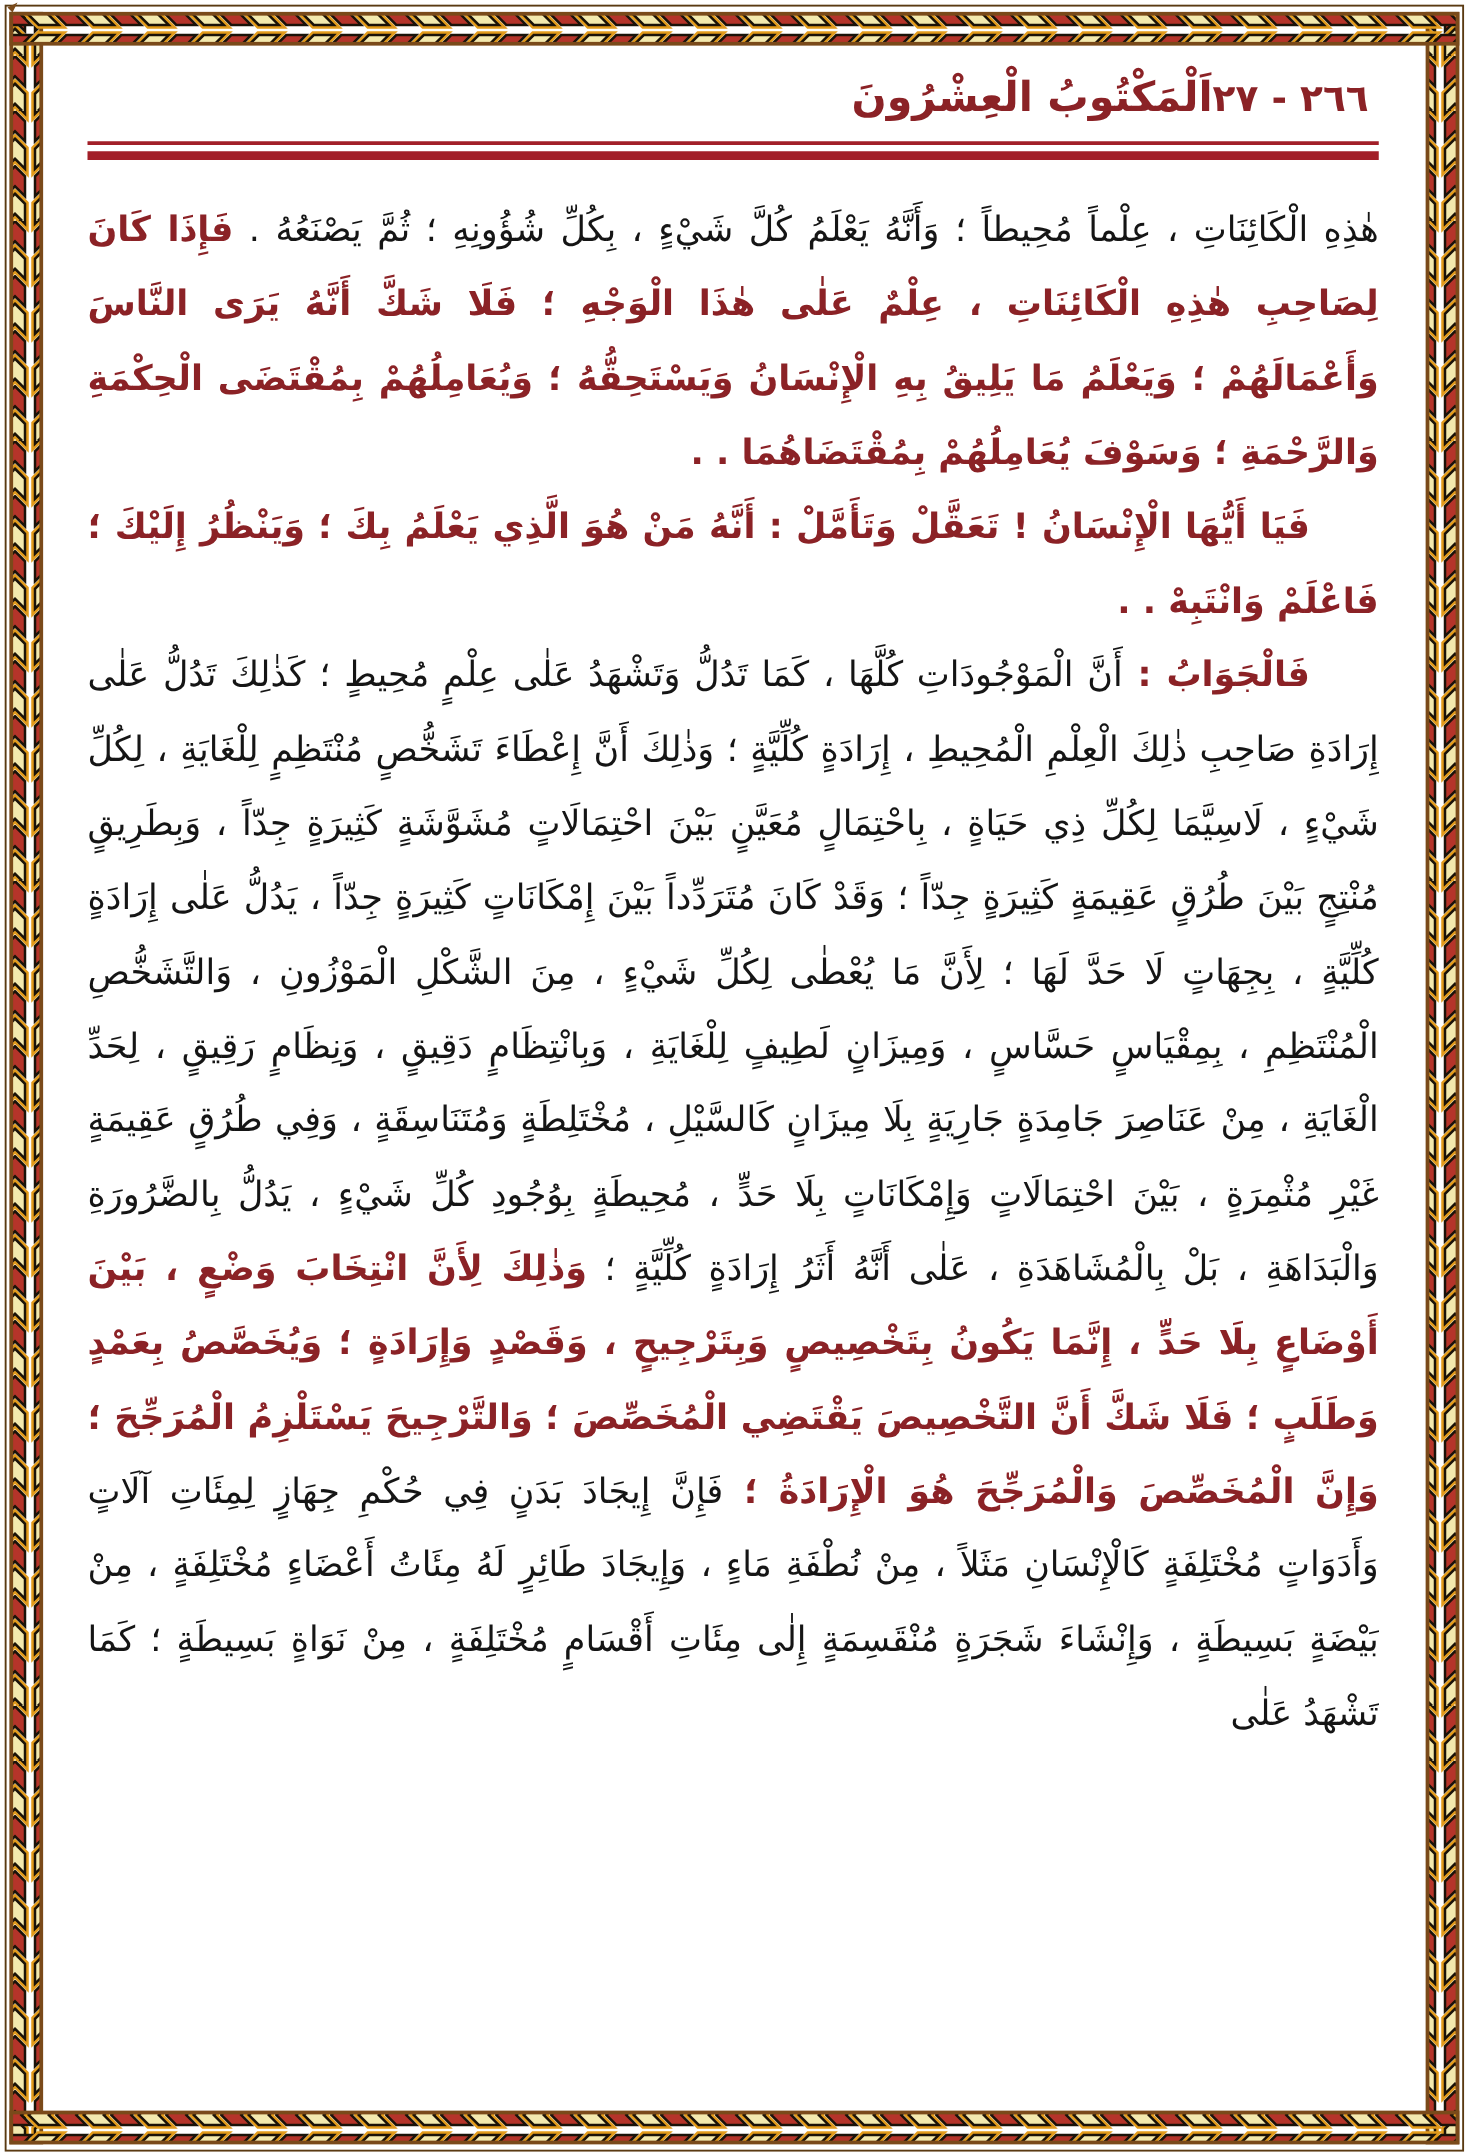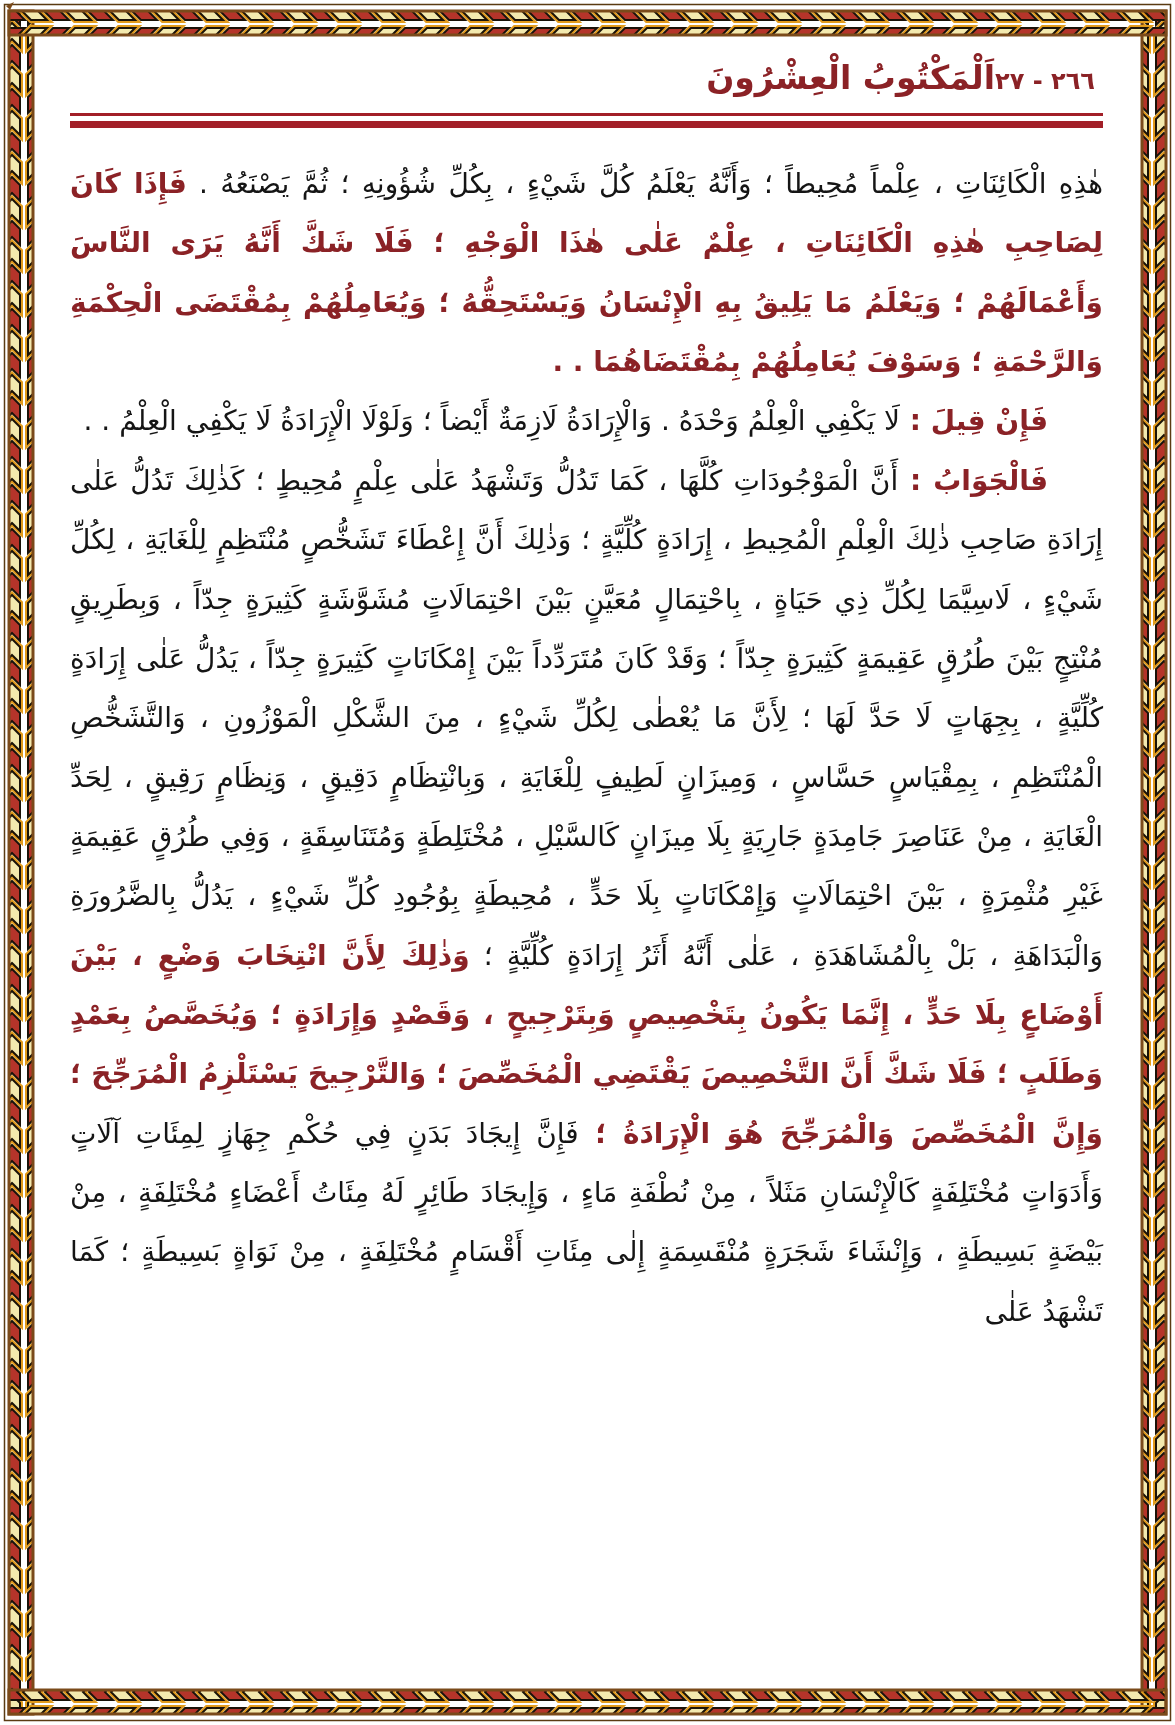--- a/index.html
+++ b/index.html
@@ -25,21 +25,21 @@
   }
   .header {
     display: flex;
     direction: rtl;
     align-items: baseline;
     margin-top: 14px;
   }
   .page-number {
     color: var(--red, #8b2226);
     font-weight: bold;
-    font-size: 24px;
+    font-size: 30px;
     white-space: nowrap;
     padding-inline-start: 8px;
   }
   .chapter-title {
     flex: 1;
     text-align: right;
     color: var(--red, #8b2226);
     font-weight: bold;
     font-size: 33px;
   }
@@ -104,18 +104,18 @@
     <div class="header">
       <div class="page-number">٢٦٦ - ٢٧</div>
       <div class="chapter-title">اَلْمَكْتُوبُ الْعِشْرُونَ</div>
     </div>
 
     <div class="rule-thin"></div>
     <div class="rule-thick"></div>
 
     <div class="body-text">
         <p class="para"><span class="seg-black">هٰذِهِ الْكَائِنَاتِ ، عِلْماً مُحِيطاً ؛ وَأَنَّهُ يَعْلَمُ كُلَّ شَيْءٍ ، بِكُلِّ شُؤُونِهِ ؛ ثُمَّ يَصْنَعُهُ . </span><span class="seg-red">فَإِذَا كَانَ لِصَاحِبِ هٰذِهِ الْكَائِنَاتِ ، عِلْمٌ عَلٰى هٰذَا الْوَجْهِ ؛ فَلَا شَكَّ أَنَّهُ يَرَى النَّاسَ وَأَعْمَالَهُمْ ؛ وَيَعْلَمُ مَا يَلِيقُ بِهِ الْإِنْسَانُ وَيَسْتَحِقُّهُ ؛ وَيُعَامِلُهُمْ بِمُقْتَضَى الْحِكْمَةِ وَالرَّحْمَةِ ؛ وَسَوْفَ يُعَامِلُهُمْ بِمُقْتَضَاهُمَا . .</span></p>
-        <p class="para indent"><span class="seg-red">فَإِنْ قِيلَ : </span><span class="seg-black">لَا يَكْفِي الْعِلْمُ وَحْدَهُ . وَالْإِرَادَةُ لَازِمَةٌ أَيْضاً ؛ وَلَوْلَا الْإِرَادَةُ لَا يَكْفِي الْعِلْمُ . .</span></p>
+        <p class="para indent"><span class="seg-red">فَيَا أَيُّهَا الْإِنْسَانُ ! تَعَقَّلْ وَتَأَمَّلْ : أَنَّهُ مَنْ هُوَ الَّذِي يَعْلَمُ بِكَ ؛ وَيَنْظُرُ إِلَيْكَ ؛ فَاعْلَمْ وَانْتَبِهْ . .</span></p>
         <p class="para indent"><span class="seg-red">فَالْجَوَابُ : </span><span class="seg-black">أَنَّ الْمَوْجُودَاتِ كُلَّهَا ، كَمَا تَدُلُّ وَتَشْهَدُ عَلٰى عِلْمٍ مُحِيطٍ ؛ كَذٰلِكَ تَدُلُّ عَلٰى إِرَادَةِ صَاحِبِ ذٰلِكَ الْعِلْمِ الْمُحِيطِ ، إِرَادَةٍ كُلِّيَّةٍ ؛ وَذٰلِكَ أَنَّ إِعْطَاءَ تَشَخُّصٍ مُنْتَظِمٍ لِلْغَايَةِ ، لِكُلِّ شَيْءٍ ، لَاسِيَّمَا لِكُلِّ ذِي حَيَاةٍ ، بِاحْتِمَالٍ مُعَيَّنٍ بَيْنَ احْتِمَالَاتٍ مُشَوَّشَةٍ كَثِيرَةٍ جِدّاً ، وَبِطَرِيقٍ مُنْتِجٍ بَيْنَ طُرُقٍ عَقِيمَةٍ كَثِيرَةٍ جِدّاً ؛ وَقَدْ كَانَ مُتَرَدِّداً بَيْنَ إِمْكَانَاتٍ كَثِيرَةٍ جِدّاً ، يَدُلُّ عَلٰى إِرَادَةٍ كُلِّيَّةٍ ، بِجِهَاتٍ لَا حَدَّ لَهَا ؛ لِأَنَّ مَا يُعْطٰى لِكُلِّ شَيْءٍ ، مِنَ الشَّكْلِ الْمَوْزُونِ ، وَالتَّشَخُّصِ الْمُنْتَظِمِ ، بِمِقْيَاسٍ حَسَّاسٍ ، وَمِيزَانٍ لَطِيفٍ لِلْغَايَةِ ، وَبِانْتِظَامٍ دَقِيقٍ ، وَنِظَامٍ رَقِيقٍ ، لِحَدِّ الْغَايَةِ ، مِنْ عَنَاصِرَ جَامِدَةٍ جَارِيَةٍ بِلَا مِيزَانٍ كَالسَّيْلِ ، مُخْتَلِطَةٍ وَمُتَنَاسِقَةٍ ، وَفِي طُرُقٍ عَقِيمَةٍ غَيْرِ مُثْمِرَةٍ ، بَيْنَ احْتِمَالَاتٍ وَإِمْكَانَاتٍ بِلَا حَدٍّ ، مُحِيطَةٍ بِوُجُودِ كُلِّ شَيْءٍ ، يَدُلُّ بِالضَّرُورَةِ وَالْبَدَاهَةِ ، بَلْ بِالْمُشَاهَدَةِ ، عَلٰى أَنَّهُ أَثَرُ إِرَادَةٍ كُلِّيَّةٍ ؛ </span><span class="seg-red">وَذٰلِكَ لِأَنَّ انْتِخَابَ وَضْعٍ ، بَيْنَ أَوْضَاعٍ بِلَا حَدٍّ ، إِنَّمَا يَكُونُ بِتَخْصِيصٍ وَبِتَرْجِيحٍ ، وَقَصْدٍ وَإِرَادَةٍ ؛ وَيُخَصَّصُ بِعَمْدٍ وَطَلَبٍ ؛ فَلَا شَكَّ أَنَّ التَّخْصِيصَ يَقْتَضِي الْمُخَصِّصَ ؛ وَالتَّرْجِيحَ يَسْتَلْزِمُ الْمُرَجِّحَ ؛ وَإِنَّ الْمُخَصِّصَ وَالْمُرَجِّحَ هُوَ الْإِرَادَةُ ؛ </span><span class="seg-black">فَإِنَّ إِيجَادَ بَدَنٍ فِي حُكْمِ جِهَازٍ لِمِئَاتِ آلَاتٍ وَأَدَوَاتٍ مُخْتَلِفَةٍ كَالْإِنْسَانِ مَثَلاً ، مِنْ نُطْفَةِ مَاءٍ ، وَإِيجَادَ طَائِرٍ لَهُ مِئَاتُ أَعْضَاءٍ مُخْتَلِفَةٍ ، مِنْ بَيْضَةٍ بَسِيطَةٍ ، وَإِنْشَاءَ شَجَرَةٍ مُنْقَسِمَةٍ إِلٰى مِئَاتِ أَقْسَامٍ مُخْتَلِفَةٍ ، مِنْ نَوَاةٍ بَسِيطَةٍ ؛ كَمَا تَشْهَدُ عَلٰى</span></p>
       </div>
 
   </div>
 </div>
 
 </body></html>

